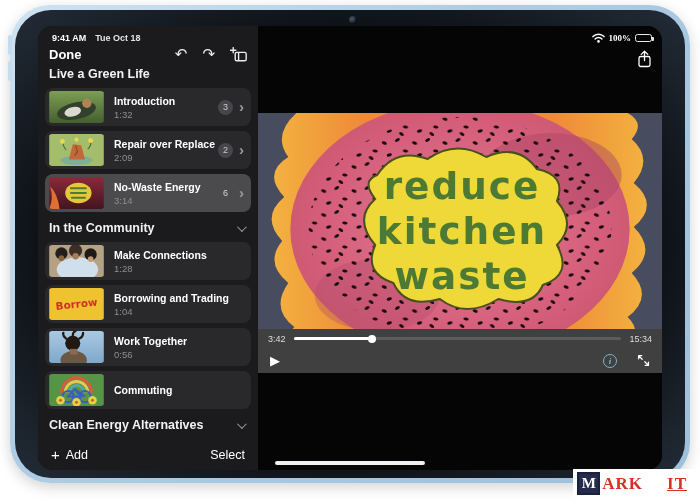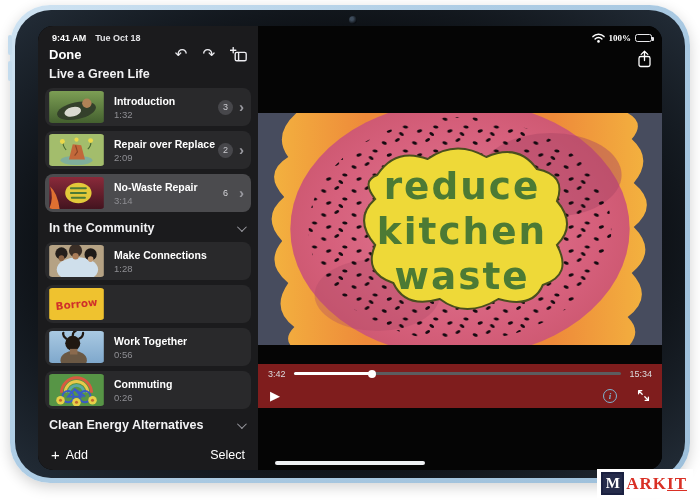--- a/index.html
+++ b/index.html
@@ -63,21 +63,21 @@
   .side-footer { margin-top:auto; display:flex; justify-content:space-between; align-items:center;
     padding:8px 6px 14px 6px; font-size:12.5px; color:#fff; }
   .addwrap { display:flex; align-items:center; gap:6px; }
   .plus { font-size:15px; font-weight:normal; line-height:1; }
 
   
   .player { flex:1; background:#050505; position:relative; }
   .share { position:absolute; top:24px; right:10px; }
   .video { position:absolute; top:87px; left:0; width:100%; height:232px; display:block; }
 
-  .controls { position:absolute; top:338px; left:0; right:0; height:44px; background:#7f1d1d; }
+  .controls { position:absolute; top:303px; left:0; right:0; height:44px; background:#404040; }
   .time-row { display:flex; align-items:center; height:19px; padding:0 10px; font-size:9px; color:#dcdcde; }
   .track { flex:1; height:2.6px; background:#5c5c5f; border-radius:2px; margin:0 8px; position:relative; }
   .fill { position:relative; height:100%; background:#fff; border-radius:2px; }
   .fill:after { content:""; position:absolute; right:-4px; top:50%; transform:translateY(-50%);
     width:8px; height:8px; background:#fff; border-radius:50%; }
   .btn-row { display:flex; align-items:center; height:25px; padding:0 12px; }
   .play { color:#fff; font-size:13px; font-family:"DejaVu Sans",sans-serif; line-height:1; }
   .right-btns { margin-left:auto; display:flex; align-items:center; gap:20px; }
   .info { width:14px; height:14px; border:1.2px solid #7fb3cf; border-radius:50%; color:#7fb3cf;
     font-size:9px; font-family:"Liberation Serif",serif; font-style:italic; font-weight:bold;
@@ -85,21 +85,21 @@
 
   .home { position:absolute; bottom:5px; left:50%; transform:translateX(-50%);
     width:150px; height:4.2px; background:#eef0f3; border-radius:3px; z-index:6; }
 
   
   .watermark { position:absolute; right:7px; bottom:6px; background:#fff; padding:3px 6px 3px 4px;
     display:flex; align-items:center; font-family:"Liberation Serif",serif; }
   .wm-box { width:23px; height:23px; background:#252b4a; border:2px solid #1a2040; color:#fff;
     display:flex; align-items:center; justify-content:center; font-size:15px; font-weight:bold; }
   .wm-ark { color:#d93025; font-size:17px; font-weight:bold; letter-spacing:1px; margin-left:2px; }
-  .wm-it { color:#d93025; font-size:17px; font-weight:bold; letter-spacing:1px; text-decoration:underline; }
+  .wm-it { color:#d93025; font-size:17px; font-weight:bold; letter-spacing:1px; text-decoration:underline;margin-left:24px; }
 
   svg { display:block; }
 </style>
 </head>
 <body>
 
 <div class="device">
   <div class="nub nub1"></div>
   <div class="nub nub2"></div>
   <div class="bezel">
@@ -189,21 +189,21 @@
                   <stop offset="0" stop-color="#8a2a3a"></stop>
                       <stop offset="1" stop-color="#43141f"></stop>
                     </linearGradient>
                   </defs>
                 <rect width="58" height="34" fill="url(#gMar)"></rect>
                 <path d="M0,34 Q5,22 1,10 Q9,17 11,34 Z" fill="#df7031"></path>
                 <ellipse cx="31" cy="17" rx="14" ry="11" fill="#e3c93a"></ellipse>
                 <path d="M23,12 h16 M23,17 h16 M24,22 h14" stroke="#4d7a36" stroke-width="2" stroke-linecap="round"></path>
               </svg>
               <div class="meta">
-                <div class="t">No-Waste Repair</div>
+                <div class="t">No-Waste Energy</div>
                 <div class="d">3:14</div>
               </div>
               <span class="badge">6</span>
               <span class="chev-r">›</span>
             </div>
           </div>
 
           <div class="sec-header mid">
             <span>In the Community</span>
             <span class="chev-d"></span>
@@ -224,20 +224,24 @@
                 <div class="t">Make Connections</div>
                 <div class="d">1:28</div>
               </div>
             </div>
 
             <div class="row">
               <svg class="thumb" viewBox="0 0 58 34">
                 <rect width="58" height="34" fill="#efc22f"></rect>
                 <text x="29" y="21" text-anchor="middle" font-size="11" font-weight="bold" fill="#d0302a" font-family="DejaVu Sans, sans-serif" transform="rotate(-6 29 17)">Borrow</text>
               </svg>
+              <div class="meta">
+                <div class="t">Borrowing and Trading</div>
+                <div class="d">1:04</div>
+              </div>
             </div>
 
             <div class="row">
               <svg class="thumb" viewBox="0 0 58 34">
                 <defs>
                     <linearGradient id="gSky" x1="0" y1="0" x2="0" y2="1">
                   <stop offset="0" stop-color="#a9c9e2"></stop>
                       <stop offset="1" stop-color="#7fa8cc"></stop>
                     </linearGradient>
                   </defs>
@@ -264,21 +268,20 @@
                 <path d="M20,24 L27,16 L34,24 Z M27,16 L38,24" stroke="#3a5ac8" stroke-width="2" fill="none"></path>
                 <circle cx="12" cy="28" r="4.5" fill="#e8d048"></circle>
                   <circle cx="29" cy="30" r="4.5" fill="#e8d048"></circle>
                   <circle cx="46" cy="28" r="4.5" fill="#e8d048"></circle>
                 <circle cx="12" cy="28" r="1.6" fill="#c06a30"></circle>
                   <circle cx="29" cy="30" r="1.6" fill="#c06a30"></circle>
                   <circle cx="46" cy="28" r="1.6" fill="#c06a30"></circle>
               </svg>
               <div class="meta">
                 <div class="t">Commuting</div>
-                <div class="d">0:26</div>
               </div>
             </div>
           </div>
 
           <div class="sec-header mid">
             <span>Clean Energy Alternatives</span>
             <span class="chev-d"></span>
           </div>
 
           <div class="side-footer">

